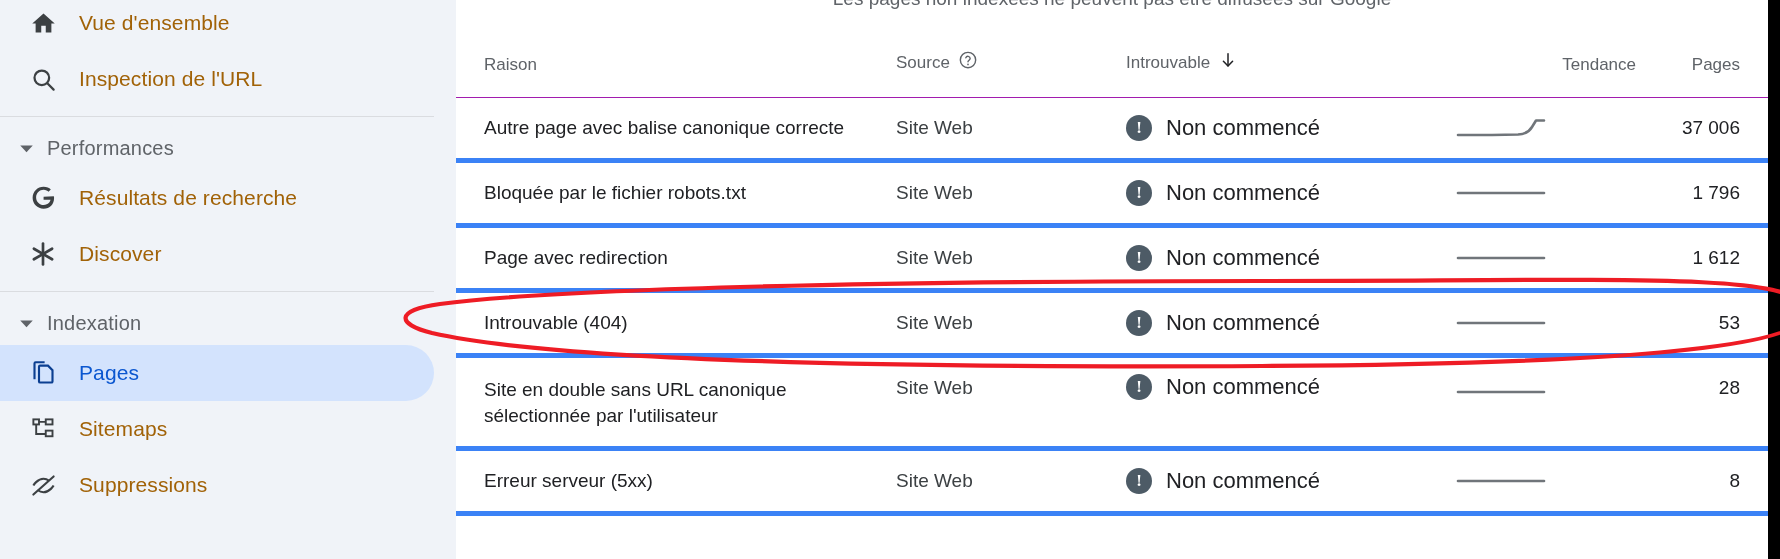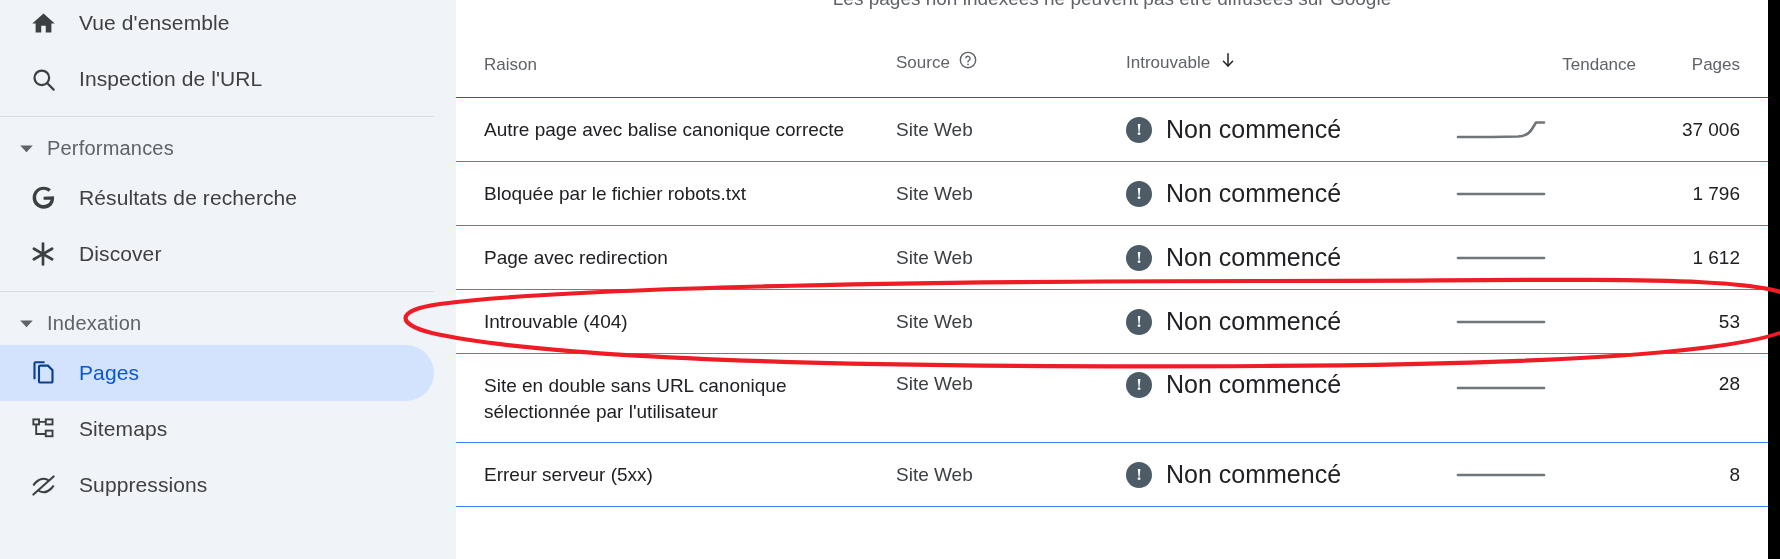--- a/index.html
+++ b/index.html
@@ -39,21 +39,21 @@
   .nav-item .ico {
     width: 42px;
     min-width: 42px;
     display: flex;
     align-items: center;
     justify-content: center;
     color: #3c4043;
   }
   .nav-item .lbl {
     font-size: 21px;
-    color: #404040;
+    color: #a16207;
     letter-spacing: .1px;
     white-space: nowrap;
     padding-left: 15px;
   }
   .nav-item.selected { background: #d3e3fd; }
   .nav-item.selected .lbl { color: #0b57d0; }
   .nav-item.selected .ico { color: #0b3f91; }
 
   .nav-divider {
     height: 1px;
@@ -112,21 +112,21 @@
     font-size: 17px;
     color: #5f6368;
     padding: 0 0 22px 0;
     vertical-align: bottom;
     border-bottom: 1px solid #a21caf;
     white-space: nowrap;
   }
   table#reasons td {
     font-size: 19px;
     color: #202124;
-    border-bottom: 1px solid #3b82f6;
+    border-bottom: 5px solid #3b82f6;
     vertical-align: middle;
     padding: 17px 0;
   }
   .c-reason { width: 440px; padding-left: 28px !important; text-align: left; }
   .c-source { width: 230px; text-align: left; }
   .c-valid  { width: 330px; text-align: left; }
   .c-trend  { width: 180px; text-align: right; }
   .c-pages  { width: 132px; text-align: right; padding-right: 28px !important; }
 
   th.c-reason { padding-left: 28px; }
@@ -145,21 +145,21 @@
     width: 26px; height: 26px; min-width: 26px;
     border-radius: 50%;
     background: #4d5b66;
     color: #ffffff;
     font-size: 17px;
     font-weight: bold;
     line-height: 26px;
     text-align: center;
     font-family: "Liberation Serif", serif;
   }
-  .valid-text { font-size: 25px; color: #202124; white-space: nowrap; }
+  .valid-text { font-size: 22px; color: #202124; white-space: nowrap; }
 
   .spark { display: block; }
   .pages-num { font-size: 19px; color: #202124; }
 
   
   #annotation {
     position: absolute;
     left: 0; top: 0;
     width: 1780px; height: 559px;
     pointer-events: none;

